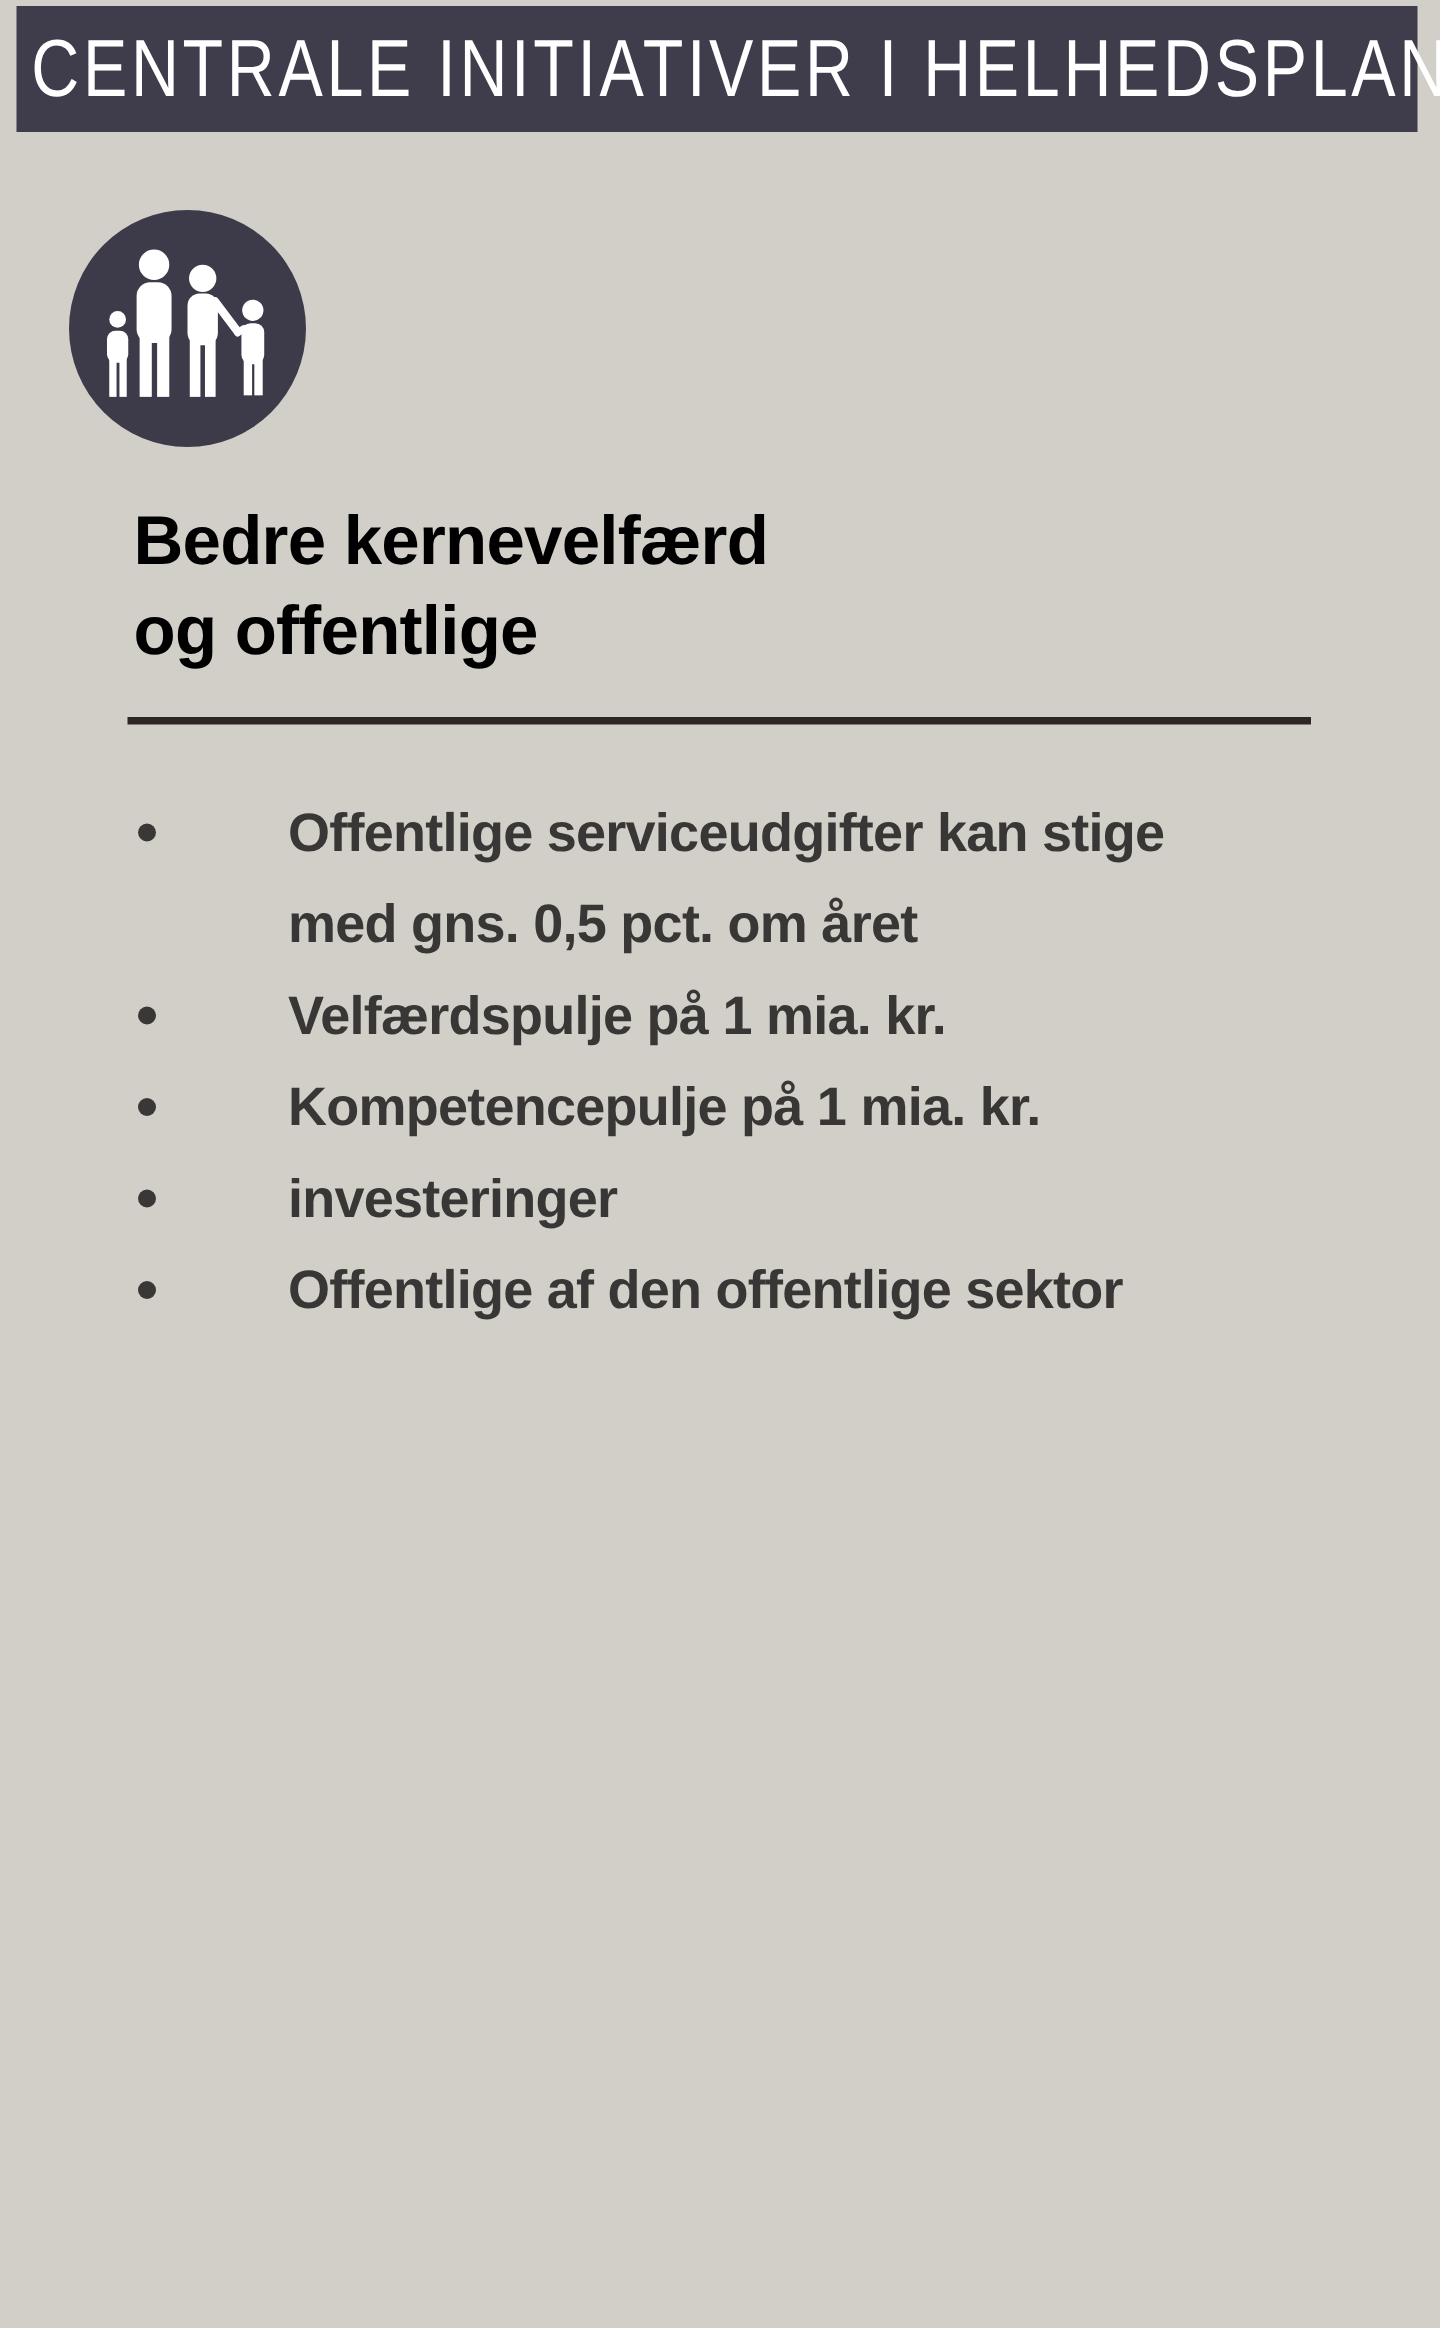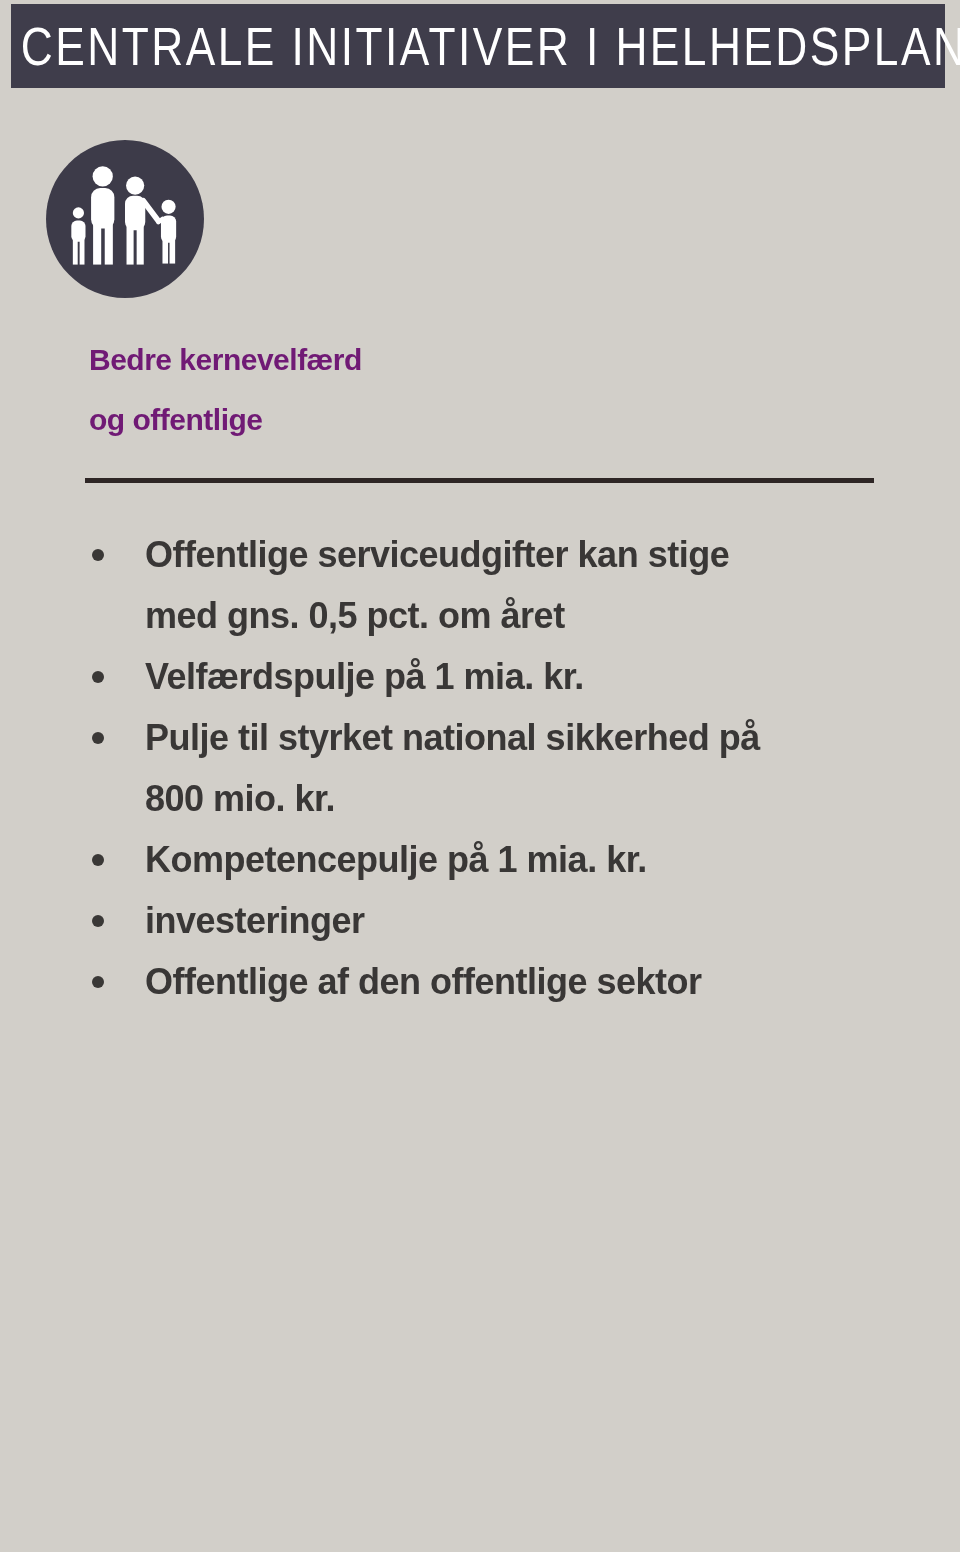--- a/index.html
+++ b/index.html
@@ -40,22 +40,22 @@
   .family-badge {
     position: absolute;
     left: 46px; top: 140px;
     width: 158px; height: 158px;
   }
 
   
   .heading {
     position: absolute;
     left: 89px; top: 330px;
-    color: #701a75;
-    font-size: 30px;
+    color: #000000;
+    font-size: 46px;
     font-weight: 700;
     line-height: 60px;
     letter-spacing: -0.5px;
   }
   .heading .h-line { display: block; white-space: nowrap; }
 
   
   .divider {
     position: absolute;
     left: 85px; top: 478px;
@@ -81,21 +81,21 @@
     line-height: 61px;
     letter-spacing: -0.5px;
   }
   .bullets .dot {
     position: absolute;
     left: 7px; top: 25px;
     width: 12px; height: 12px;
     border-radius: 50%;
     background: #3a3836;
   }
-  .bullets .line { display: block; white-space: nowrap; }
+  .bullets .line { display: block; white-space: nowrap; margin-left: 47px; }
 </style>
 </head>
 <body>
 
 <div class="canvas">
 
   <div class="header-bar">
     <span class="header-title">CENTRALE INITIATIVER I HELHEDSPLANEN</span>
   </div>
 
@@ -139,25 +139,20 @@
       <span class="dot"></span>
       <span class="line">Offentlige serviceudgifter kan stige</span>
       <span class="line">med gns. 0,5 pct. om året</span>
     </li>
     <li>
       <span class="dot"></span>
       <span class="line">Velfærdspulje på 1 mia. kr.</span>
     </li>
     <li>
       <span class="dot"></span>
-      <span class="line">Pulje til styrket national sikkerhed på</span>
-      <span class="line">800 mio. kr.</span>
-    </li>
-    <li>
-      <span class="dot"></span>
       <span class="line">Kompetencepulje på 1 mia. kr.</span>
     </li>
     <li>
       <span class="dot"></span>
       <span class="line">investeringer</span>
     </li>
     <li>
       <span class="dot"></span>
       <span class="line">Offentlige af den offentlige sektor</span>
     </li>

